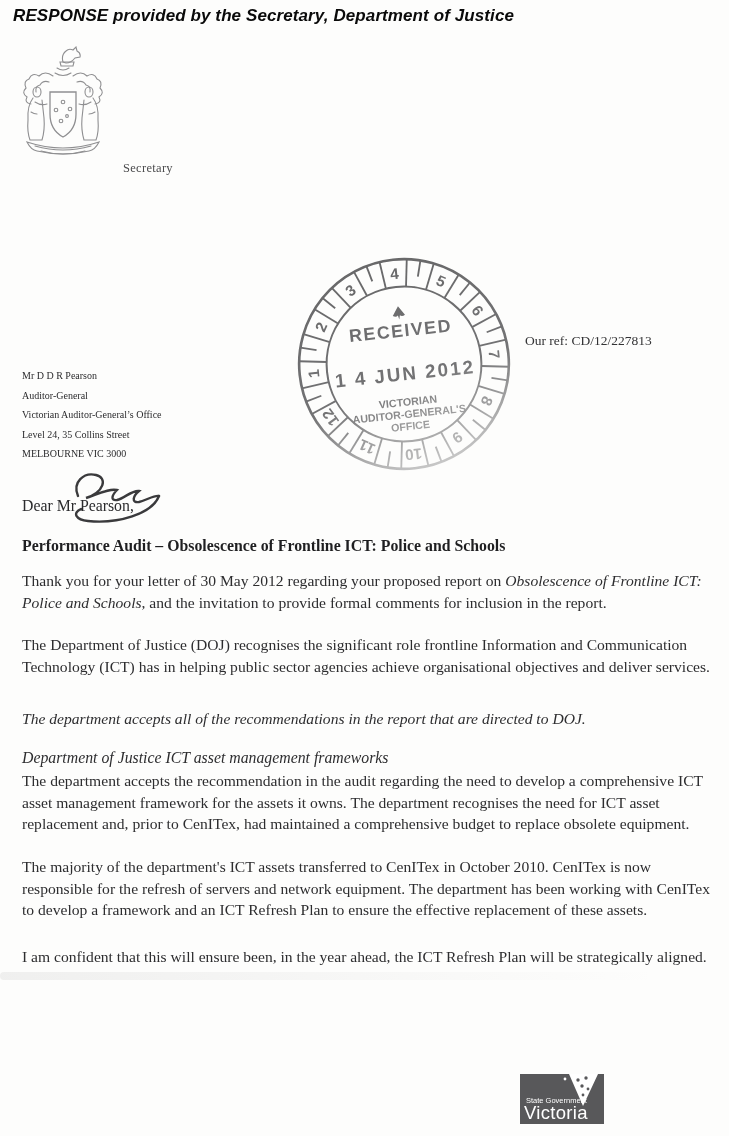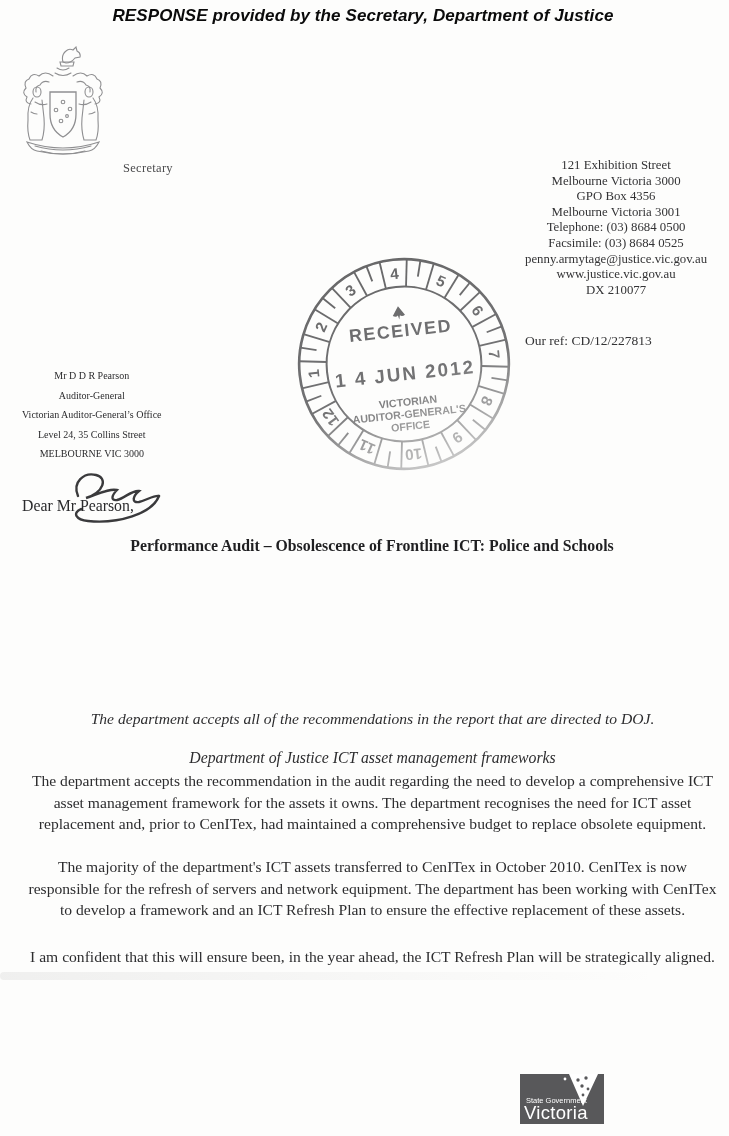--- a/index.html
+++ b/index.html
@@ -1,19 +1,19 @@
 <!DOCTYPE html>
 <html><head>
 <meta charset="utf-8">
 <style>
   html,body{margin:0;padding:0;}
   body{background:#e8e8e8;font-family:"Liberation Serif", serif;}
   .page{
     position:relative;width:729px;height:1136px;margin:0 auto;
-    background:#fdfdfc;overflow:hidden;color:#262626;text-align:center;
+    background:#fdfdfc;overflow:hidden;color:#262626;
   }
   .abs{position:absolute;}
   .page-header{
     left:13px;top:6px;width:700px;
     font-family:"Liberation Sans", sans-serif;
     font-weight:bold;font-style:italic;
     font-size:17px;color:#0a0a0a;letter-spacing:0.1px;
   }
   .dept-title{
     left:120px;top:115px;
@@ -101,29 +101,20 @@
       <circle cx="51" cy="63" r="1.8"></circle>
       <circle cx="42" cy="75" r="1.8"></circle>
       <circle cx="48" cy="70" r="1.4"></circle>
 
       <path d="M8 96 q36 12 72 0 q-4 8 -10 9 q-26 6 -52 0 q-6 -1 -10 -9 z"></path>
       <path d="M16 100 q28 8 56 0 M22 105 q22 6 44 0"></path>
     </svg>
   </div>
 
   <div class="abs secretary">Secretary</div>
-  <div class="abs letterhead-address">121 Exhibition Street
-Melbourne Victoria 3000
-GPO Box 4356
-Melbourne Victoria 3001
-Telephone:   (03) 8684 0500
-Facsimile:   (03) 8684 0525
-penny.armytage@justice.vic.gov.au
-www.justice.vic.gov.au
-DX 210077</div>
   <div class="abs our-ref">Our ref: CD/12/227813</div>
 
   <div class="abs stamp-wrap">
     <svg width="226" height="226" viewBox="0 0 222 222">
       <defs>
         <linearGradient id="fadeGrad" x1="0.2" y1="0" x2="0.45" y2="1">
           <stop offset="0" stop-color="#ffffff"></stop>
           <stop offset="0.62" stop-color="#e9e9e9"></stop>
           <stop offset="1" stop-color="#5a5a5a"></stop>
         </linearGradient>
@@ -211,21 +202,23 @@
     <svg width="130" height="76" viewBox="0 0 130 76" fill="none" stroke="#3a3a3c" stroke-width="2.4" stroke-linecap="round">
       <path d="M30 36 C24 22 36 12 48 15 C60 18 56 32 38 38 C50 34 62 28 69 30 C64 35 62 41 69 40 C77 38 84 30 91 31 C85 36 83 43 91 42 C99 40 106 35 111 36"></path>
       <path d="M111 36 C104 54 70 64 40 61 C28 60 24 53 33 49"></path>
     </svg>
   </div>
 
   <div class="abs salutation">Dear Mr Pearson,</div>
 
   <div class="abs subject">Performance Audit – Obsolescence of Frontline ICT: Police and Schools</div>
 
-
+  <div class="abs para p1"><span>Thank you for your letter of 30 May 2012 regarding your proposed report on </span><i>Obsolescence of Frontline ICT: Police and Schools</i><span>, and the invitation to provide formal comments for inclusion in the report.</span></div>
+
+  <div class="abs para p2">The Department of Justice (DOJ) recognises the significant role frontline Information and Communication Technology (ICT) has in helping public sector agencies achieve organisational objectives and deliver services.</div>
 
   <div class="abs para p3">The department accepts all of the recommendations in the report that are directed to DOJ.</div>
 
   <div class="abs para h-italic">Department of Justice ICT asset management frameworks</div>
 
   <div class="abs para p4">The department accepts the recommendation in the audit regarding the need to develop a comprehensive ICT asset management framework for the assets it owns.  The department recognises the need for ICT asset replacement and, prior to CenITex, had maintained a comprehensive budget to replace obsolete equipment.</div>
 
   <div class="abs para p5">The majority of the department's ICT assets transferred to CenITex in October 2010.  CenITex is now responsible for the refresh of servers and network equipment.  The department has been working with CenITex to develop a framework and an ICT Refresh Plan to ensure the effective replacement of these assets.</div>
 
   <div class="abs para p6">I am confident that this will ensure been, in the year ahead, the ICT Refresh Plan will be strategically aligned.</div>

